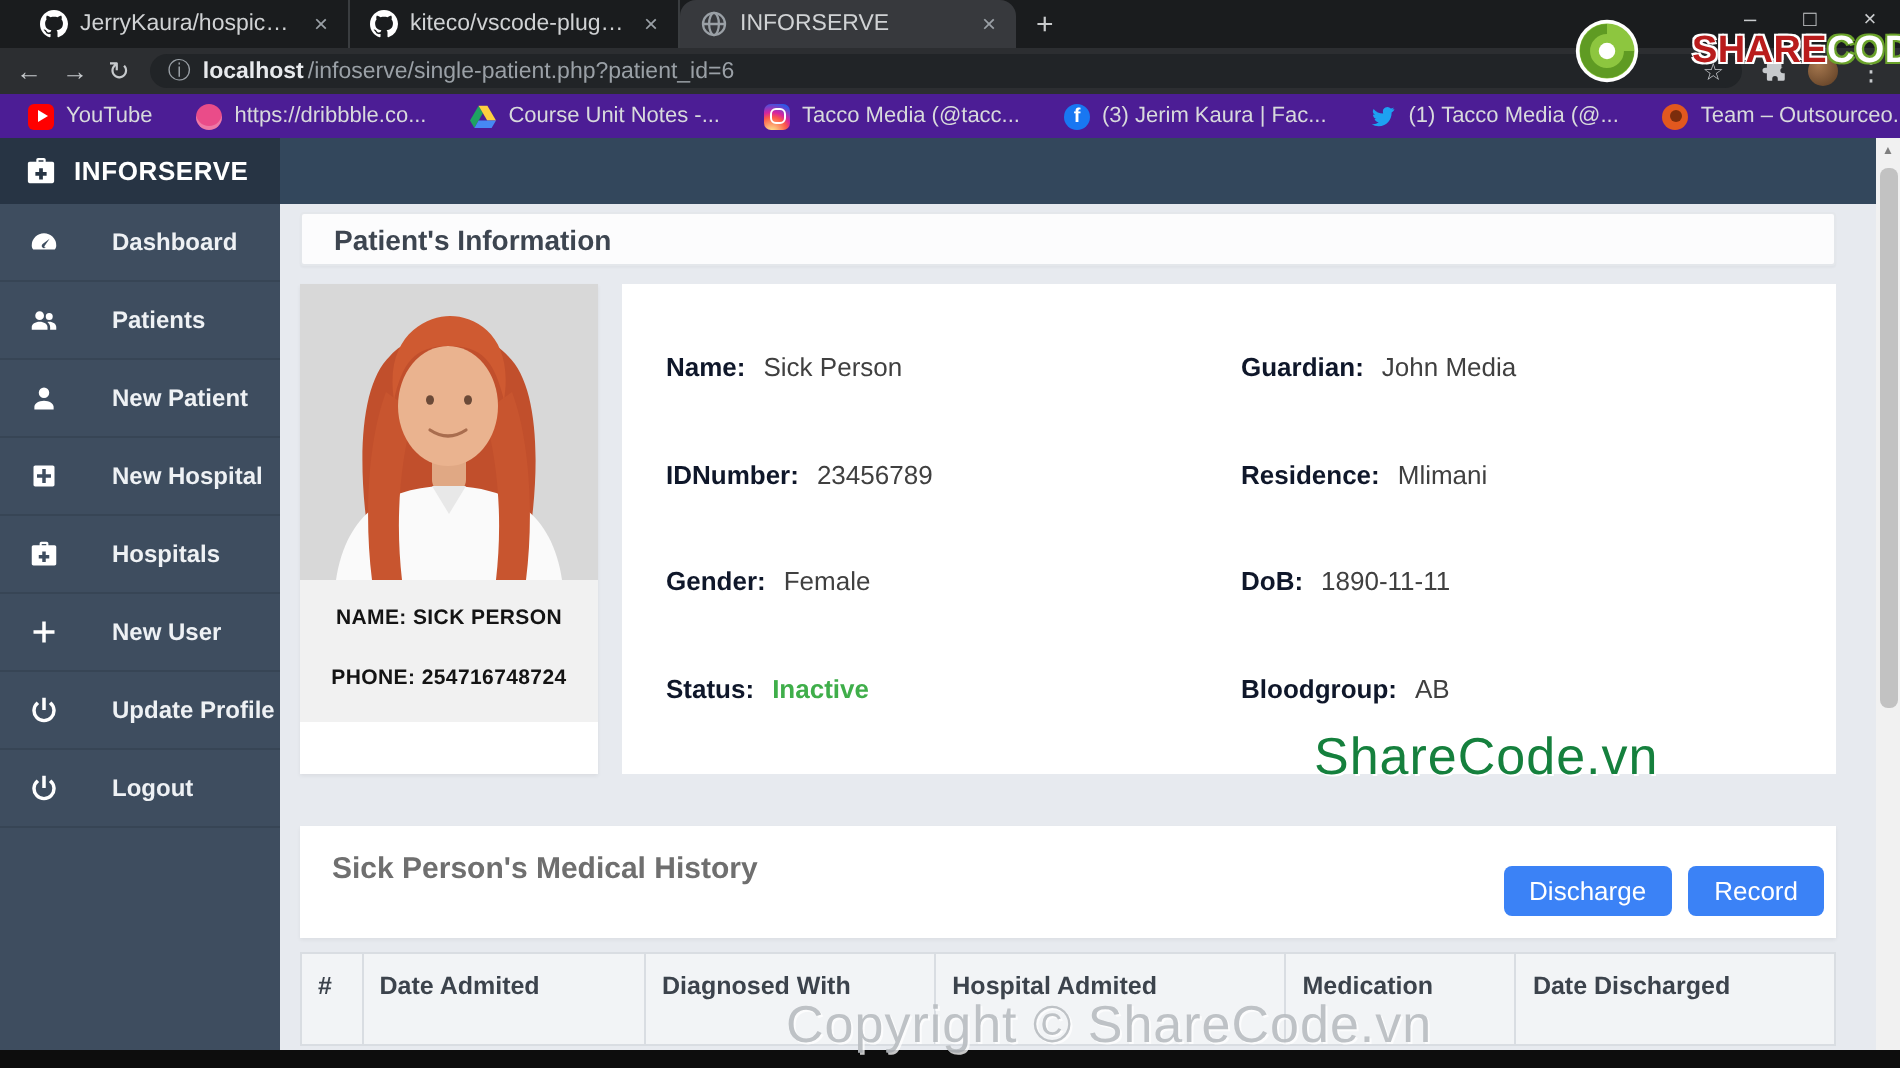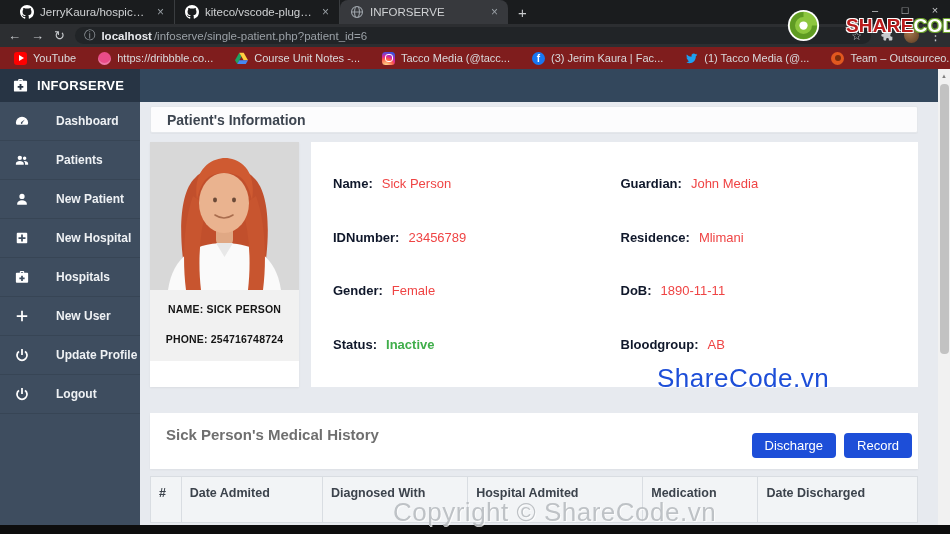--- a/index.html
+++ b/index.html
@@ -22,21 +22,21 @@
   .toolbar { position:absolute; top:24px; left:0; right:0; height:23px; background:#2c2e31; display:flex; align-items:center; padding:0 8px; gap:10px; }
   .navbtn { color:#c7cacd; font-size:13px; line-height:1; }
   .urlpill { flex:1; height:17px; background:#212427; border-radius:9px; display:flex; align-items:center; padding:0 9px; gap:6px; color:#9aa0a6; font-size:11.5px; overflow:hidden; }
   .urlpill .host { color:#e8eaed; font-weight:bold; }
   .urlpill .path { color:#9aa0a6; white-space:nowrap; }
   .urlpill .star { margin-left:auto; font-size:12px; color:#c7cacd; }
   .toolbar-right { display:flex; align-items:center; gap:10px; }
   .avatar { width:15px; height:15px; border-radius:50%; background:radial-gradient(circle at 35% 30%, #a5774e, #5b3b22); }
 
   
-  .bookmarks { position:absolute; top:47px; left:0; right:0; height:22px; background:#7f1d1d; display:flex; align-items:center; padding:0 14px; gap:22px; }
+  .bookmarks { position:absolute; top:47px; left:0; right:0; height:22px; background:#4c1d95; display:flex; align-items:center; padding:0 14px; gap:22px; }
   .bm { display:flex; align-items:center; gap:6px; color:#d8dadc; font-size:11px; white-space:nowrap; }
   .bm-ico { width:13px; height:13px; flex:0 0 13px; display:inline-flex; border-radius:2px; }
   .ico-yt { background:#f00; border-radius:3px; position:relative; }
   .ico-yt::after { content:""; position:absolute; left:4.5px; top:3.5px; border-left:5px solid #fff; border-top:3px solid transparent; border-bottom:3px solid transparent; }
   .ico-drib { background:#ea4c89; border-radius:50%; box-shadow:inset 0 -2px 0 rgba(255,255,255,.25); }
   .ico-ig { border-radius:3.5px; background:radial-gradient(circle at 30% 110%, #fdf497 0%, #fd5949 45%, #d6249f 60%, #285aeb 90%); position:relative; }
   .ico-ig::after { content:""; position:absolute; inset:2.5px; border:1.3px solid #fff; border-radius:3px; }
   .ico-fb { background:#1877f2; border-radius:50%; color:#fff; font-size:10px; font-weight:bold; display:flex; align-items:center; justify-content:center; }
   .ico-team { background:#e2581f; border-radius:50%; position:relative; }
   .ico-team::after { content:""; position:absolute; inset:3.5px; background:#7c2d0c; border-radius:50%; }
@@ -58,47 +58,47 @@
   .photo-card { width:149px; background:#fff; box-shadow:0 1px 2px rgba(0,0,0,.06); }
   .photo-card svg { display:block; width:149px; height:148px; }
   .photo-cap { background:#f1f1f1; padding:13px 4px 16px; text-align:center; }
   .photo-cap div { font-size:10.5px; font-weight:bold; color:#141414; letter-spacing:.2px; }
   .photo-cap div + div { margin-top:18px; }
 
   .details { flex:1; margin-left:12px; background:#fff; height:245px; padding:34px 10px 0 22px; display:flex; position:relative; }
   .fcol { width:50%; display:flex; flex-direction:column; gap:38.5px; }
   .field { font-size:13px; }
   .flabel { font-weight:bold; color:#0f172a; }
-  .fvalue { color:#ef4444; margin-left:9px; }
+  .fvalue { color:#404040; margin-left:9px; }
   .fvalue.green { color:#3fae4a; font-weight:bold; }
 
   .history-card { position:relative; margin-top:26px; background:#fff; height:56px; border-radius:0; box-shadow:0 1px 2px rgba(0,0,0,.05); padding:13px 16px; }
   .history-card h2 { font-size:15px; font-weight:bold; color:#6f6f6f; }
   .hc-buttons { position:absolute; right:6px; bottom:11px; display:flex; gap:8px; }
-  .btn { background:#1d4ed8; color:#fff; border:none; border-radius:4px; font-size:13px; padding:5px 13px; }
+  .btn { background:#3b82f6; color:#fff; border:none; border-radius:4px; font-size:13px; padding:5px 13px; }
 
   .mtable { margin-top:7px; display:flex; width:100%; }
   .mtable .th { background:#f2f4f6; border:1px solid #d9dde2; border-right:none; padding:9px 8px 22px; font-size:12.5px; font-weight:bold; color:#3c434c; white-space:nowrap; overflow:hidden; }
   .mtable .th:last-child { border-right:1px solid #d9dde2; }
   .c0{width:4%;} .c1{width:18.4%;} .c2{width:18.9%;} .c3{width:22.8%;} .c4{width:15%;} .c5{width:20.9%;}
 
   
   .scrollbar { position:absolute; top:69px; right:0; width:12px; bottom:9px; background:#f1f1f1; }
   .scroll-btn { height:13px; display:flex; align-items:center; justify-content:center; font-size:6px; color:#7f7f7f; }
   .scroll-thumb { position:absolute; top:15px; left:1.5px; width:9px; height:270px; background:#c2c2c2; border-radius:4px; }
 
   .bottom-strip { position:absolute; left:0; right:0; bottom:0; height:9px; background:#0d0d0d; }
 
   
   .logo { position:absolute; top:9px; left:787px; display:flex; align-items:center; gap:4px; z-index:60; }
   .logo-txt { font-size:19px; font-weight:800; letter-spacing:.2px; }
   .lg-share { color:#b91c1c; text-shadow:-1px -1px 0 #fff,1px -1px 0 #fff,-1px 1px 0 #fff,1px 1px 0 #fff;margin-left:22px; }
   .lg-code { color:#fff; text-shadow:-1px -1px 0 #6ba32b,1px -1px 0 #6ba32b,-1px 1px 0 #6ba32b,1px 1px 0 #6ba32b; }
   .lg-vn { color:#fff; font-size:16px; text-shadow:-1px -1px 0 #6ba32b,1px -1px 0 #6ba32b,-1px 1px 0 #6ba32b,1px 1px 0 #6ba32b; }
-  .wm-panel { position:absolute; left:657px; top:363px; font-size:26px; color:#1d4ed8; letter-spacing:.5px; text-shadow:1px 1px 0 #fff; z-index:40; }
+  .wm-panel { position:absolute; left:657px; top:363px; font-size:26px; color:#15803d; letter-spacing:.5px; text-shadow:1px 1px 0 #fff; z-index:40; }
   .wm-table { position:absolute; left:393px; top:497px; font-size:26px; color:#b9bdc1; letter-spacing:.5px; text-shadow:1px 1px 0 rgba(255,255,255,.85); z-index:40; opacity:.9; }
 </style>
 </head>
 <body>
 
 <div class="browser">
 
   <div class="tabstrip">
     <div class="tab inactive" style="margin-left:10px;">
       <span class="favicon">

